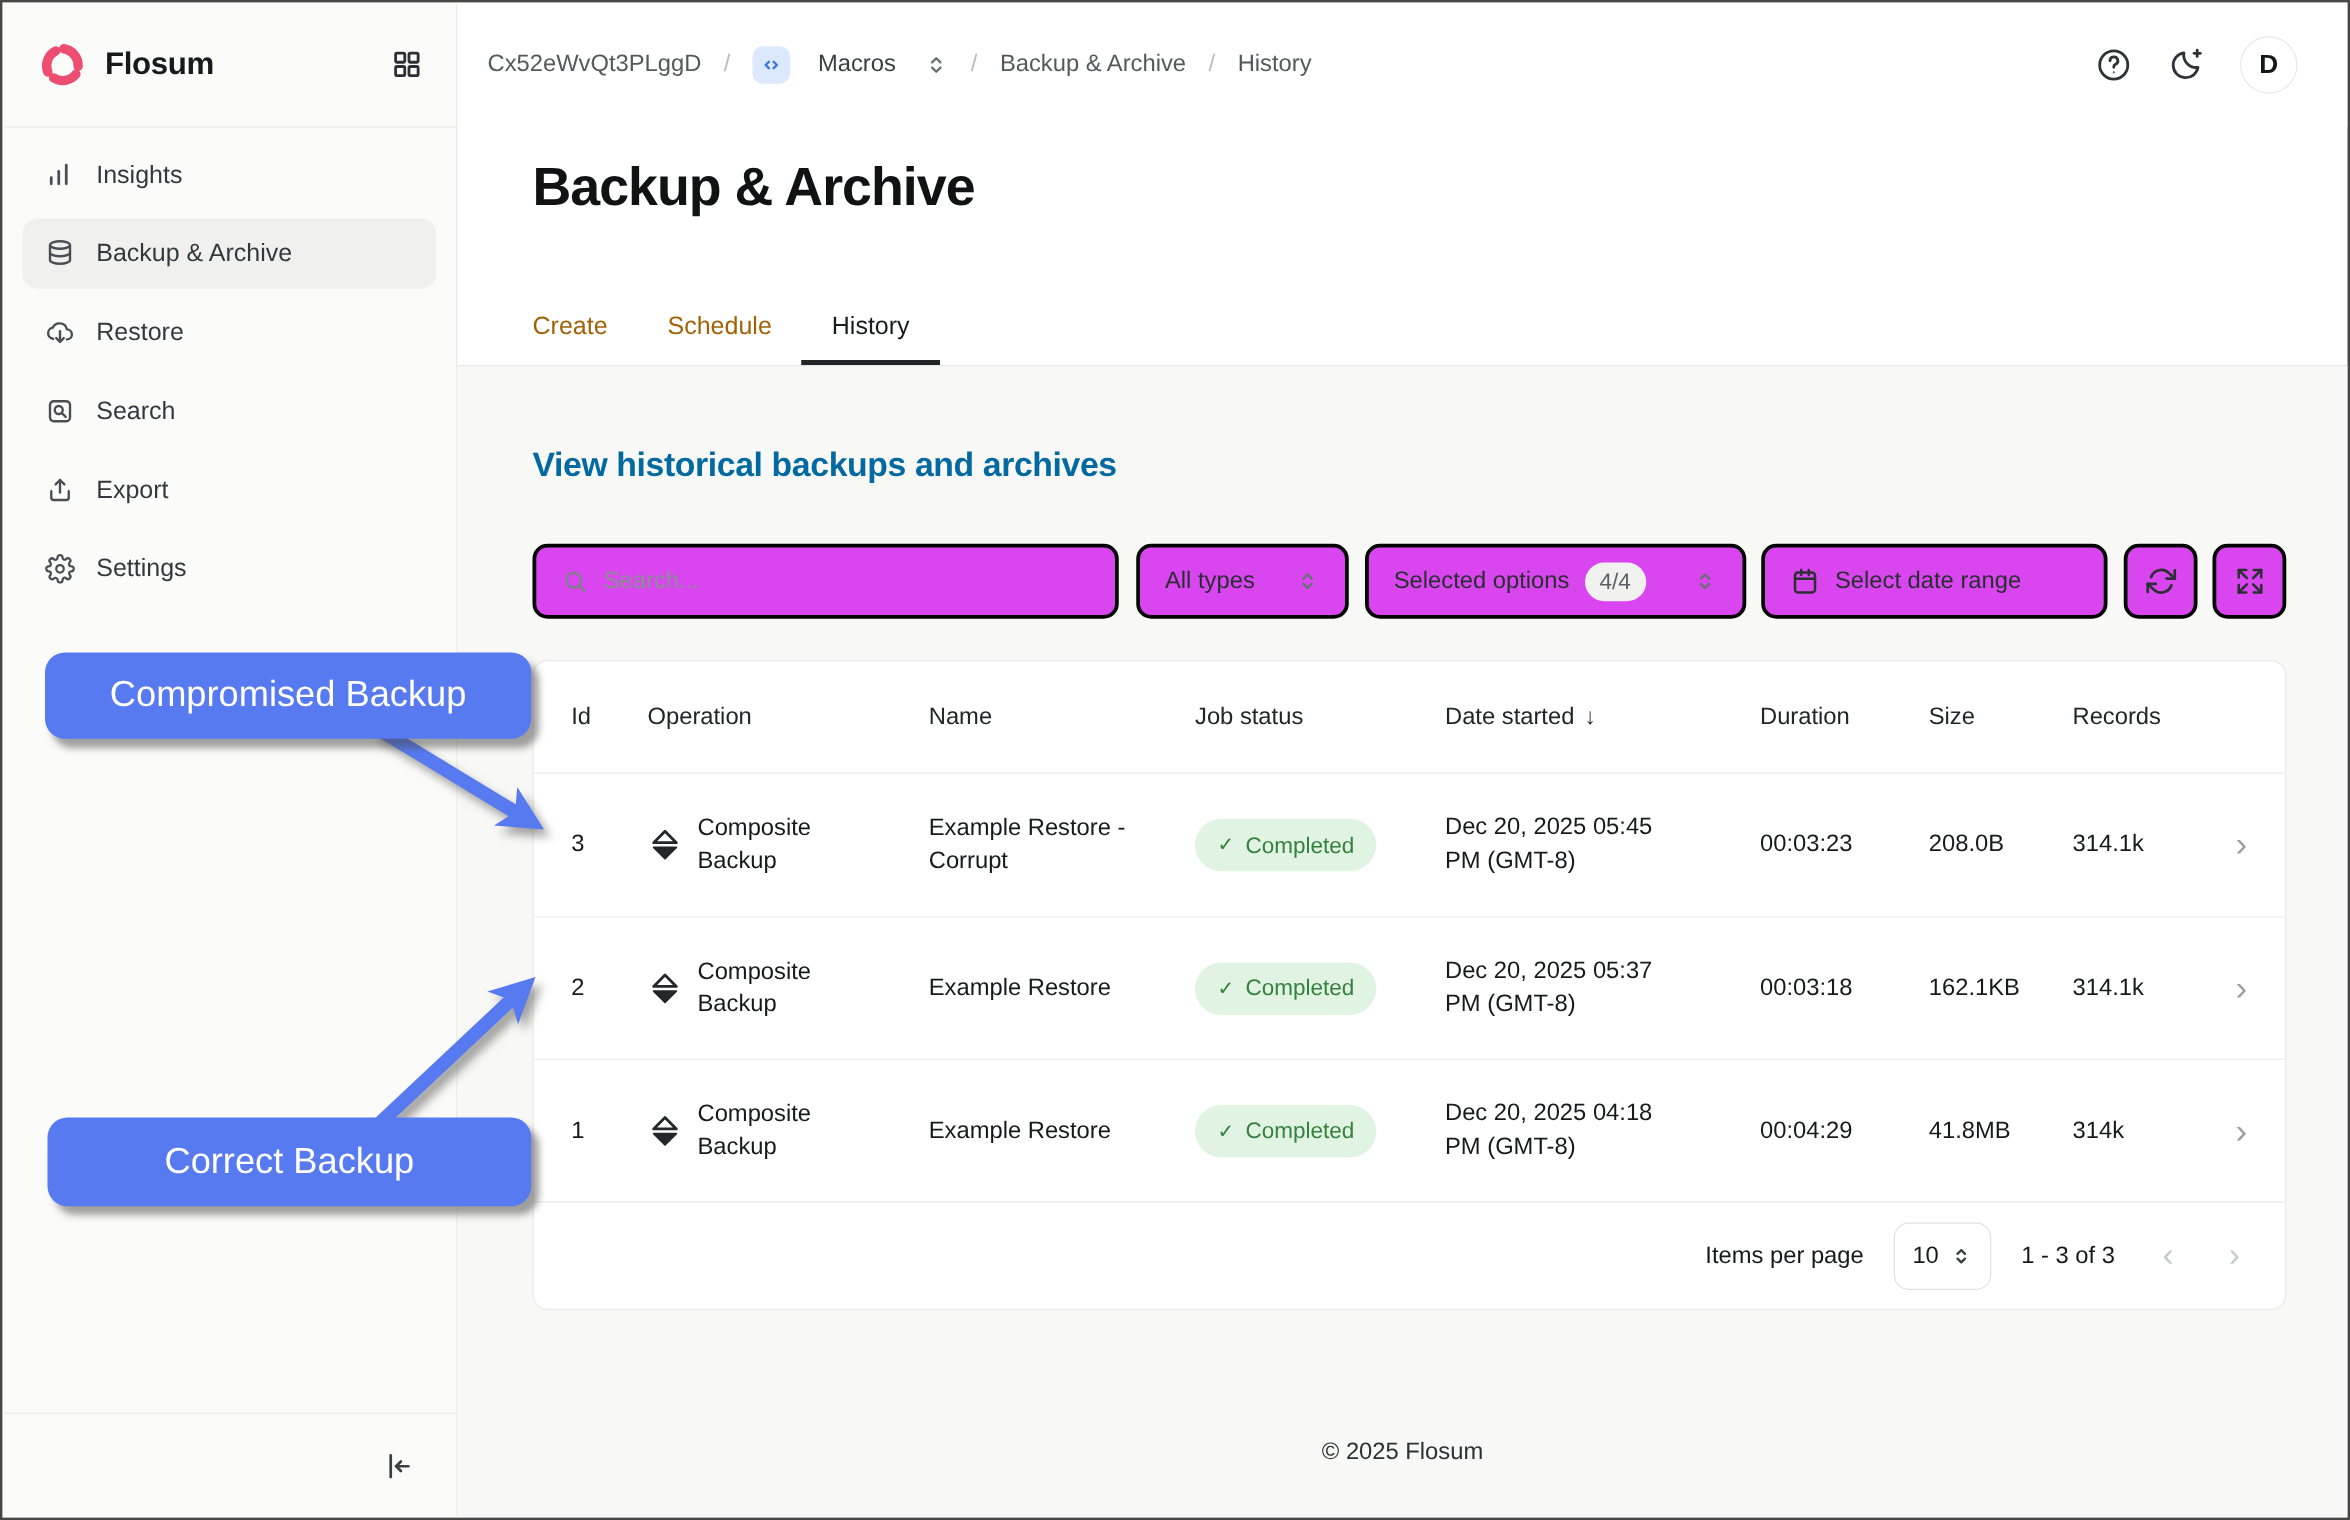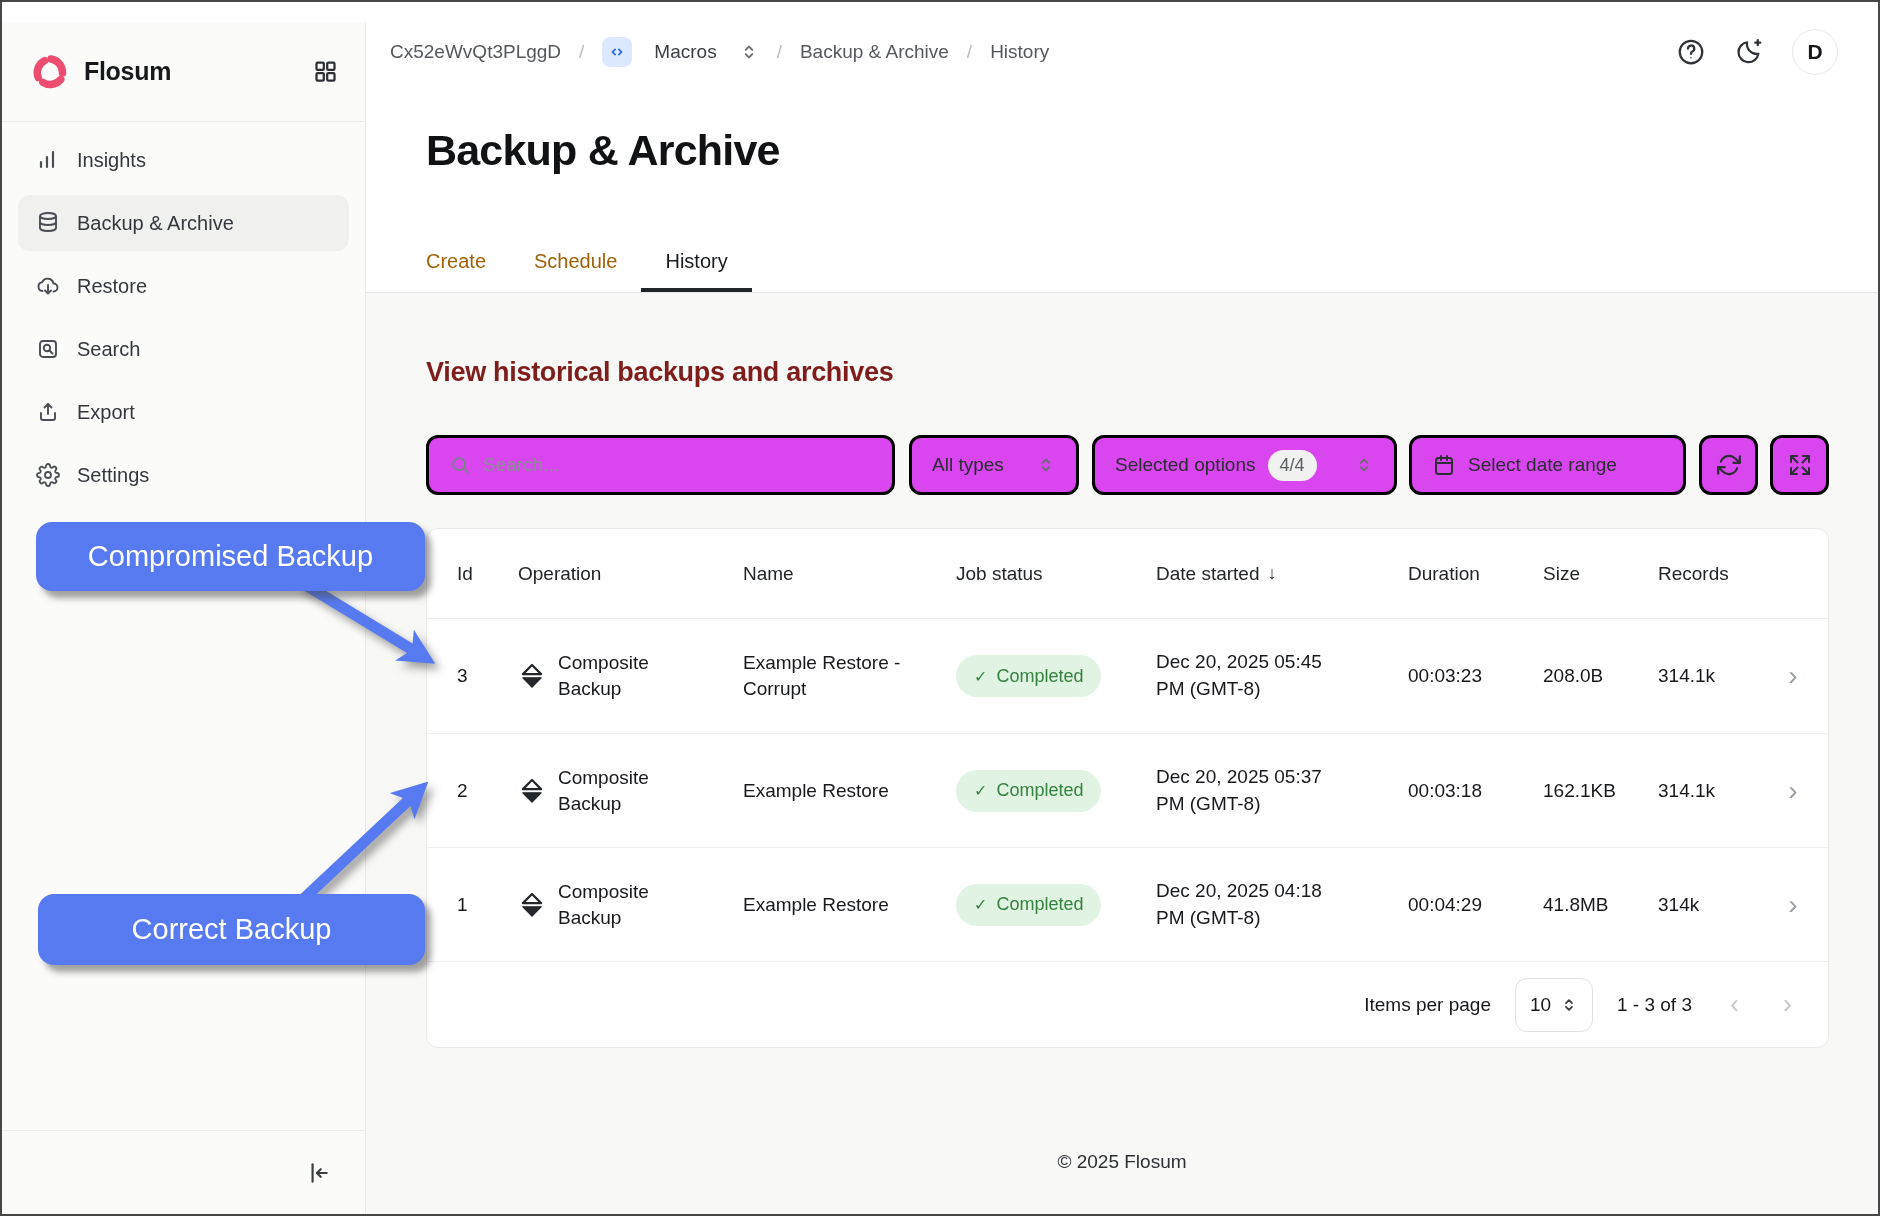--- a/index.html
+++ b/index.html
@@ -7,21 +7,21 @@
   html,body { background:#e9e9e9; }
   body { font-family:"Liberation Sans", sans-serif; }
   #app{
     position:relative; width:1880px; height:1216px; background:#fff;
     border:2px solid #474747; overflow:hidden; color:#17191c;
   }
   svg{ display:block; }
 
   
   .sidebar{ position:absolute; left:0; top:0; bottom:0; width:364px;
-    background:#fbfbfa; border-right:1px solid #e9e9e9;margin-top:20px; }
+    background:#fbfbfa; border-right:1px solid #e9e9e9; }
   .side-head{ height:100px; display:flex; align-items:center; gap:14px;
     padding:0 26px 0 28px; border-bottom:1px solid #ececec; }
   .brand{ font-size:25px; font-weight:700; color:#17191c; letter-spacing:-0.3px; }
   .grid-btn{ margin-left:auto; background:none; border:none; cursor:pointer; color:#2c2f33; }
   .nav{ padding:10px 16px; }
   .nav-item{ display:flex; align-items:center; gap:17px; height:56px; padding:0 18px;
     border-radius:12px; font-size:20px; color:#34383d; cursor:pointer; margin-bottom:7px; }
   .nav-item .nicon{ color:#4a4e54; display:flex; }
   .nav-item.active{ background:#f0f0ef; }
   .side-foot{ position:absolute; bottom:0; left:0; right:0; height:84px;
@@ -52,21 +52,21 @@
   .tab{ font-size:20px; color:#a16207; background:none; border:none; cursor:pointer;
     padding:0; height:100%; position:relative; }
   .tab.active{ color:#191c1f; font-weight:500; }
   .tab.active::after{ content:""; position:absolute; left:-24px; right:-24px; bottom:0;
     height:4px; background:#222528; }
 
   
   .content{ position:absolute; left:364px; right:0; top:290px; bottom:0;
     background:#f8f8f7; border-top:1px solid #e7e7e7; }
   .section-title{ position:absolute; left:60px; top:64px; font-size:27px; font-weight:700;
-    color:#7f1d1d; letter-spacing:-0.3px; }
+    color:#0369a1; letter-spacing:-0.3px; }
 
   .filters{ position:absolute; left:0; top:126px; right:0; height:60px; }
   .ctl{ position:absolute; top:16px; height:60px; background:#d946ef; border:3px solid #000000;
     border-radius:12px; display:flex; align-items:center; gap:12px; padding:0 20px;
     font-size:19px; color:#2a2d31; cursor:pointer; }
   .search-box{ left:60px; width:469px; cursor:text; }
   .search-box input{ border:none; outline:none; font-size:19px; width:100%;
     font-family:"Liberation Sans", sans-serif; color:#2a2d31; background:transparent; }
   .search-box input::placeholder{ color:#8a8f94; }
   .sel-type{ left:543px; width:170px; justify-content:space-between; }

